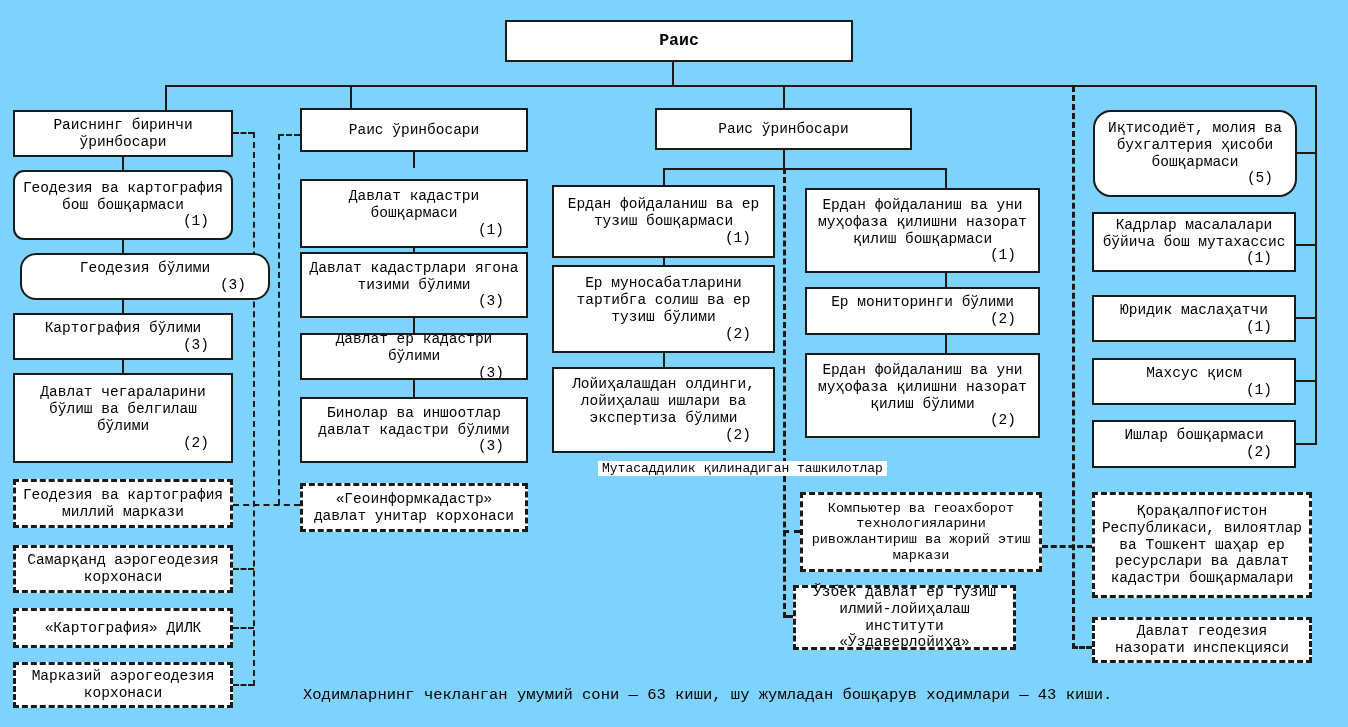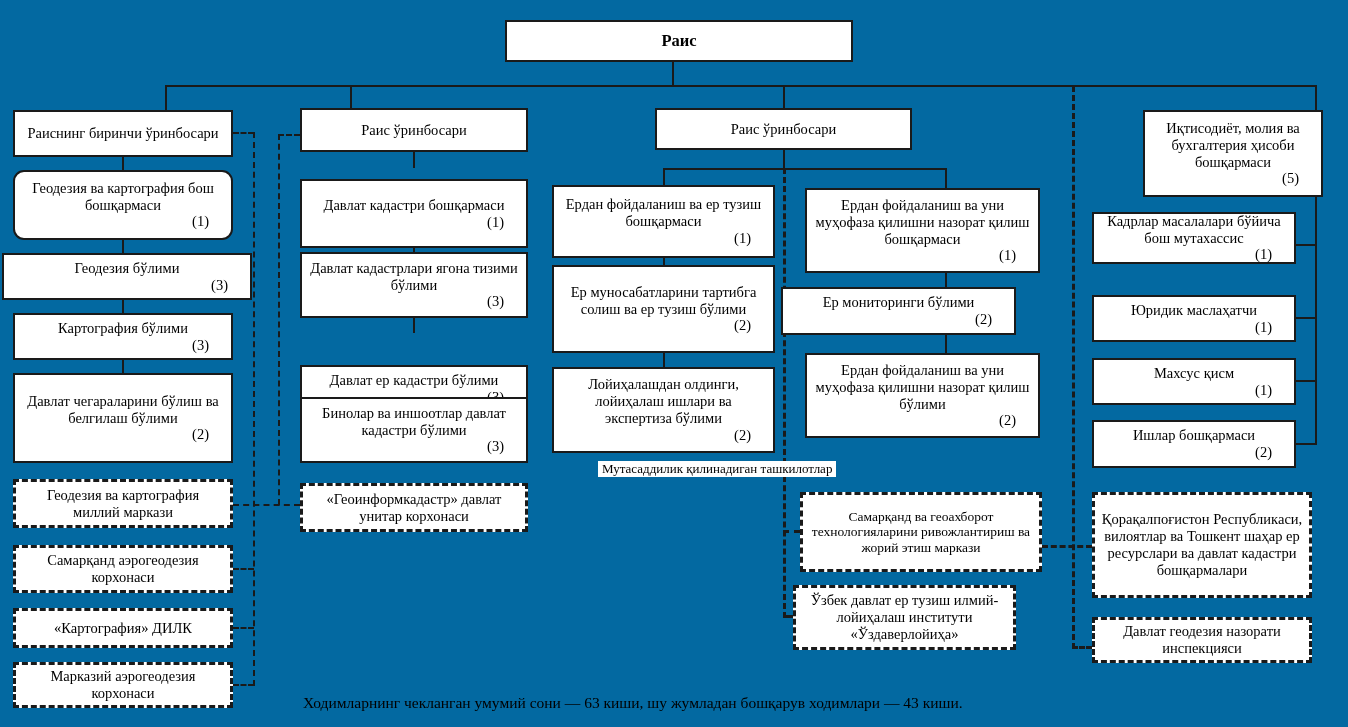--- a/index.html
+++ b/index.html
@@ -1,18 +1,18 @@
 <!DOCTYPE html>
 <html><head>
 <meta charset="utf-8">
 <style>
   html,body { margin:0; padding:0; background:#fff; }
   .canvas {
-    position:relative; width:1348px; height:727px; background:#0369a1;
-    font-family:Liberation Serif, serif; color:#000;
+    position:relative; width:1348px; height:727px; background:#7dd3fc;
+    font-family:Liberation Mono, monospace; color:#000;
   }
   .box {
     position:absolute; box-sizing:border-box; background:#fff;
     border:2px solid #1a1a1a;
     display:flex; flex-direction:column; justify-content:center;
     text-align:center; font-size:14.5px; line-height:1.16; padding:2px 6px;
   }
   .box .count { text-align:right; padding-right:16px; }
   .dashedbox { border:3px dashed #1a1a1a; }
   .rootbox { font-weight:bold; font-size:16.5px; }
@@ -82,21 +82,21 @@
     <div>Раис</div>
   </div>
 
   <div class="box" style="left:13px; top:110px; width:220px; height:47px;">
     <div>Раиснинг биринчи ўринбосари</div>
   </div>
   <div class="box" style="left:13px; top:170px; width:220px; height:70px;border-radius:11px;">
     <div>Геодезия ва картография бош бошқармаси</div>
     <div class="count">(1)</div>
   </div>
-  <div class="box" style="left:2px; top:253px; width:250px; height:47px;">
+  <div class="box" style="left:20px; top:253px; width:250px; height:47px;border-radius:16px;">
     <div>Геодезия бўлими</div>
     <div class="count">(3)</div>
   </div>
   <div class="box" style="left:13px; top:313px; width:220px; height:47px;">
     <div>Картография бўлими</div>
     <div class="count">(3)</div>
   </div>
   <div class="box" style="left:13px; top:373px; width:220px; height:90px;">
     <div>Давлат чегараларини бўлиш ва белгилаш бўлими</div>
     <div class="count">(2)</div>
@@ -118,21 +118,21 @@
     <div>Раис ўринбосари</div>
   </div>
   <div class="box" style="left:300px; top:179px; width:228px; height:69px;">
     <div>Давлат кадастри бошқармаси</div>
     <div class="count">(1)</div>
   </div>
   <div class="box" style="left:300px; top:252px; width:228px; height:66px;">
     <div>Давлат кадастрлари ягона тизими бўлими</div>
     <div class="count">(3)</div>
   </div>
-  <div class="box" style="left:300px; top:333px; width:228px; height:47px;margin-top:32px;">
+  <div class="box" style="left:300px; top:333px; width:228px; height:47px;">
     <div>Давлат ер кадастри бўлими</div>
     <div class="count">(3)</div>
   </div>
   <div class="box" style="left:300px; top:397px; width:228px; height:66px;">
     <div>Бинолар ва иншоотлар давлат кадастри бўлими</div>
     <div class="count">(3)</div>
   </div>
   <div class="box dashedbox" style="left:300px; top:483px; width:228px; height:49px;">
     <div>«Геоинформкадастр» давлат унитар корхонаси</div>
   </div>
@@ -149,43 +149,43 @@
     <div class="count">(2)</div>
   </div>
   <div class="box" style="left:552px; top:367px; width:223px; height:86px;">
     <div>Лойиҳалашдан олдинги, лойиҳалаш ишлари ва экспертиза бўлими</div>
     <div class="count">(2)</div>
   </div>
   <div class="box" style="left:805px; top:188px; width:235px; height:85px;">
     <div>Ердан фойдаланиш ва уни муҳофаза қилишни назорат қилиш бошқармаси</div>
     <div class="count">(1)</div>
   </div>
-  <div class="box" style="left:781px; top:287px; width:235px; height:48px;">
+  <div class="box" style="left:805px; top:287px; width:235px; height:48px;">
     <div>Ер мониторинги бўлими</div>
     <div class="count">(2)</div>
   </div>
   <div class="box" style="left:805px; top:353px; width:235px; height:85px;">
     <div>Ердан фойдаланиш ва уни муҳофаза қилишни назорат қилиш бўлими</div>
     <div class="count">(2)</div>
   </div>
 
   <div class="floatlabel" style="left:598px; top:461px;">Мутасаддилик қилинадиган ташкилотлар</div>
 
   <div class="box dashedbox" style="left:800px; top:492px; width:242px; height:80px; font-size:13.5px;">
-    <div>Самарқанд ва геоахборот технологияларини ривожлантириш ва жорий этиш маркази</div>
+    <div>Компьютер ва геоахборот технологияларини ривожлантириш ва жорий этиш маркази</div>
   </div>
   <div class="box dashedbox" style="left:793px; top:585px; width:223px; height:65px;align-items:flex-end;">
     <div>Ўзбек давлат ер тузиш илмий-лойиҳалаш институти «Ўздаверлойиҳа»</div>
   </div>
 
-  <div class="box" style="left:1143px; top:110px; width:180px; height:87px;">
+  <div class="box" style="left:1093px; top:110px; width:204px; height:87px;border-radius:18px;">
     <div>Иқтисодиёт, молия ва бухгалтерия ҳисоби бошқармаси</div>
     <div class="count">(5)</div>
   </div>
-  <div class="box" style="left:1092px; top:212px; width:204px; height:52px;">
+  <div class="box" style="left:1092px; top:212px; width:204px; height:60px;">
     <div>Кадрлар масалалари бўйича бош мутахассис</div>
     <div class="count">(1)</div>
   </div>
   <div class="box" style="left:1092px; top:295px; width:204px; height:47px;">
     <div>Юридик маслаҳатчи</div>
     <div class="count">(1)</div>
   </div>
   <div class="box" style="left:1092px; top:358px; width:204px; height:47px;">
     <div>Махсус қисм</div>
     <div class="count">(1)</div>
@@ -194,15 +194,15 @@
     <div>Ишлар бошқармаси</div>
     <div class="count">(2)</div>
   </div>
   <div class="box dashedbox" style="left:1092px; top:617px; width:220px; height:46px;">
     <div>Давлат геодезия назорати инспекцияси</div>
   </div>
   <div class="box dashedbox" style="left:1092px; top:492px; width:220px; height:106px;">
     <div>Қорақалпоғистон Республикаси, вилоятлар ва Тошкент шаҳар ер ресурслари ва давлат кадастри бошқармалари</div>
   </div>
 
-  <div class="footer" style="left:303px; top:686px;margin-top:8px;">Ходимларнинг чекланган умумий сони — 63 киши, шу жумладан бошқарув ходимлари — 43 киши.</div>
+  <div class="footer" style="left:303px; top:686px;">Ходимларнинг чекланган умумий сони — 63 киши, шу жумладан бошқарув ходимлари — 43 киши.</div>
 
 </div>
 
 </body></html>

